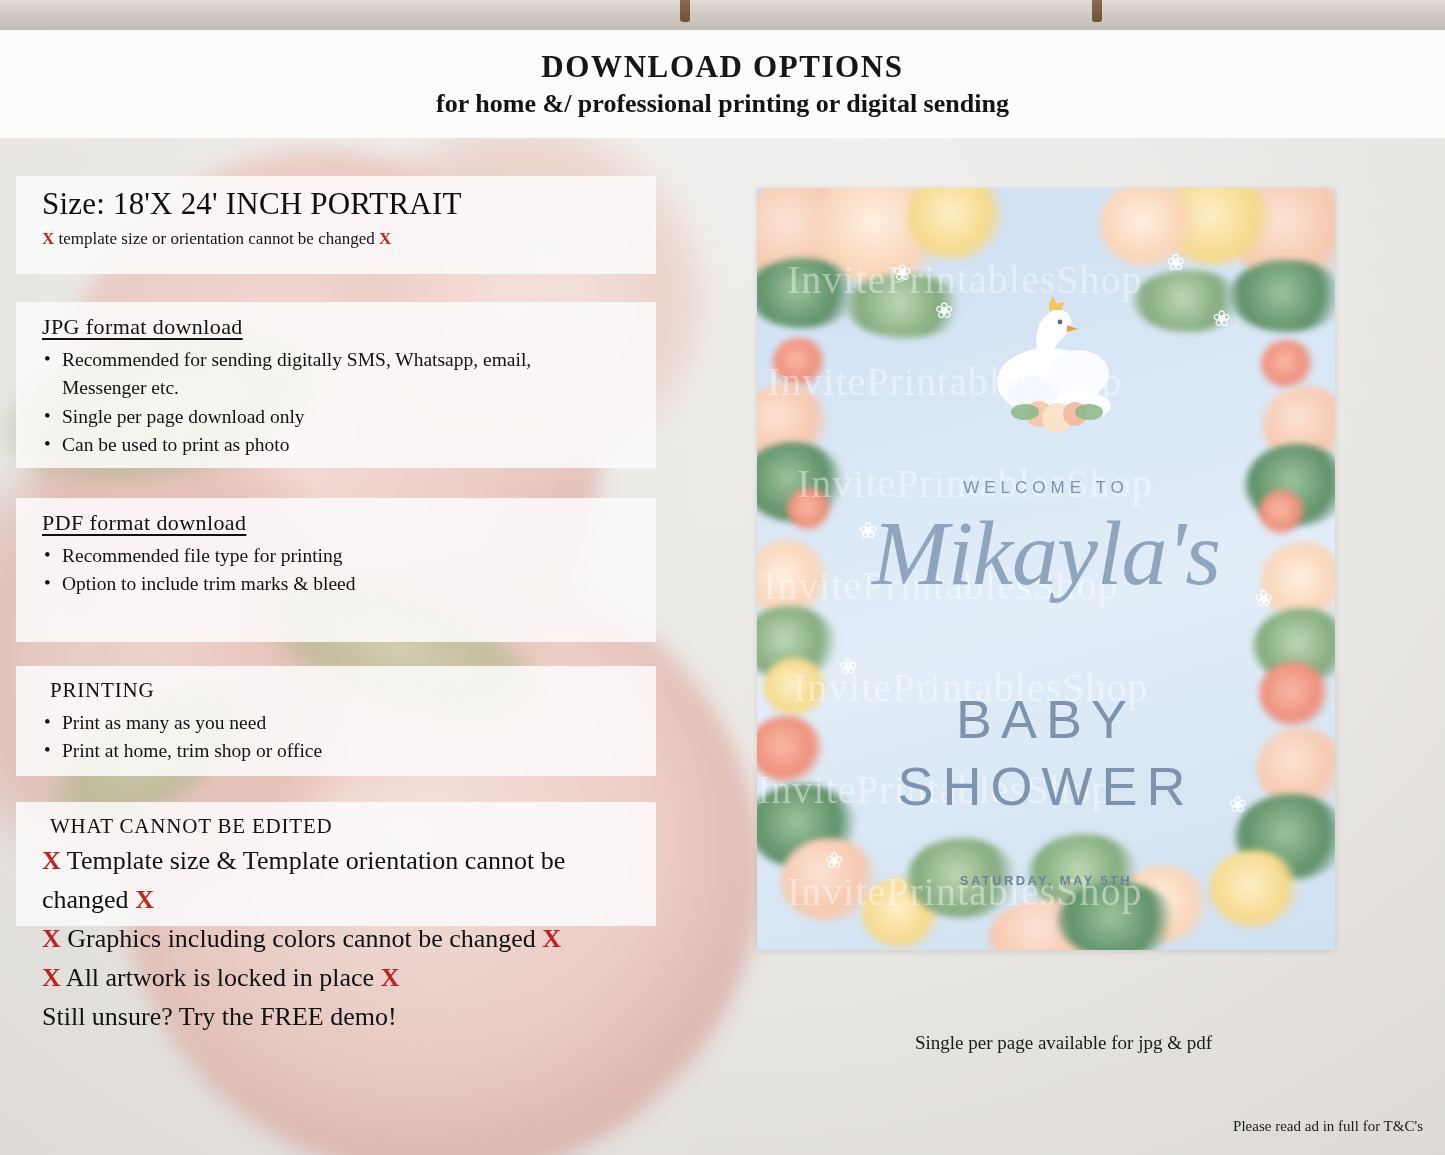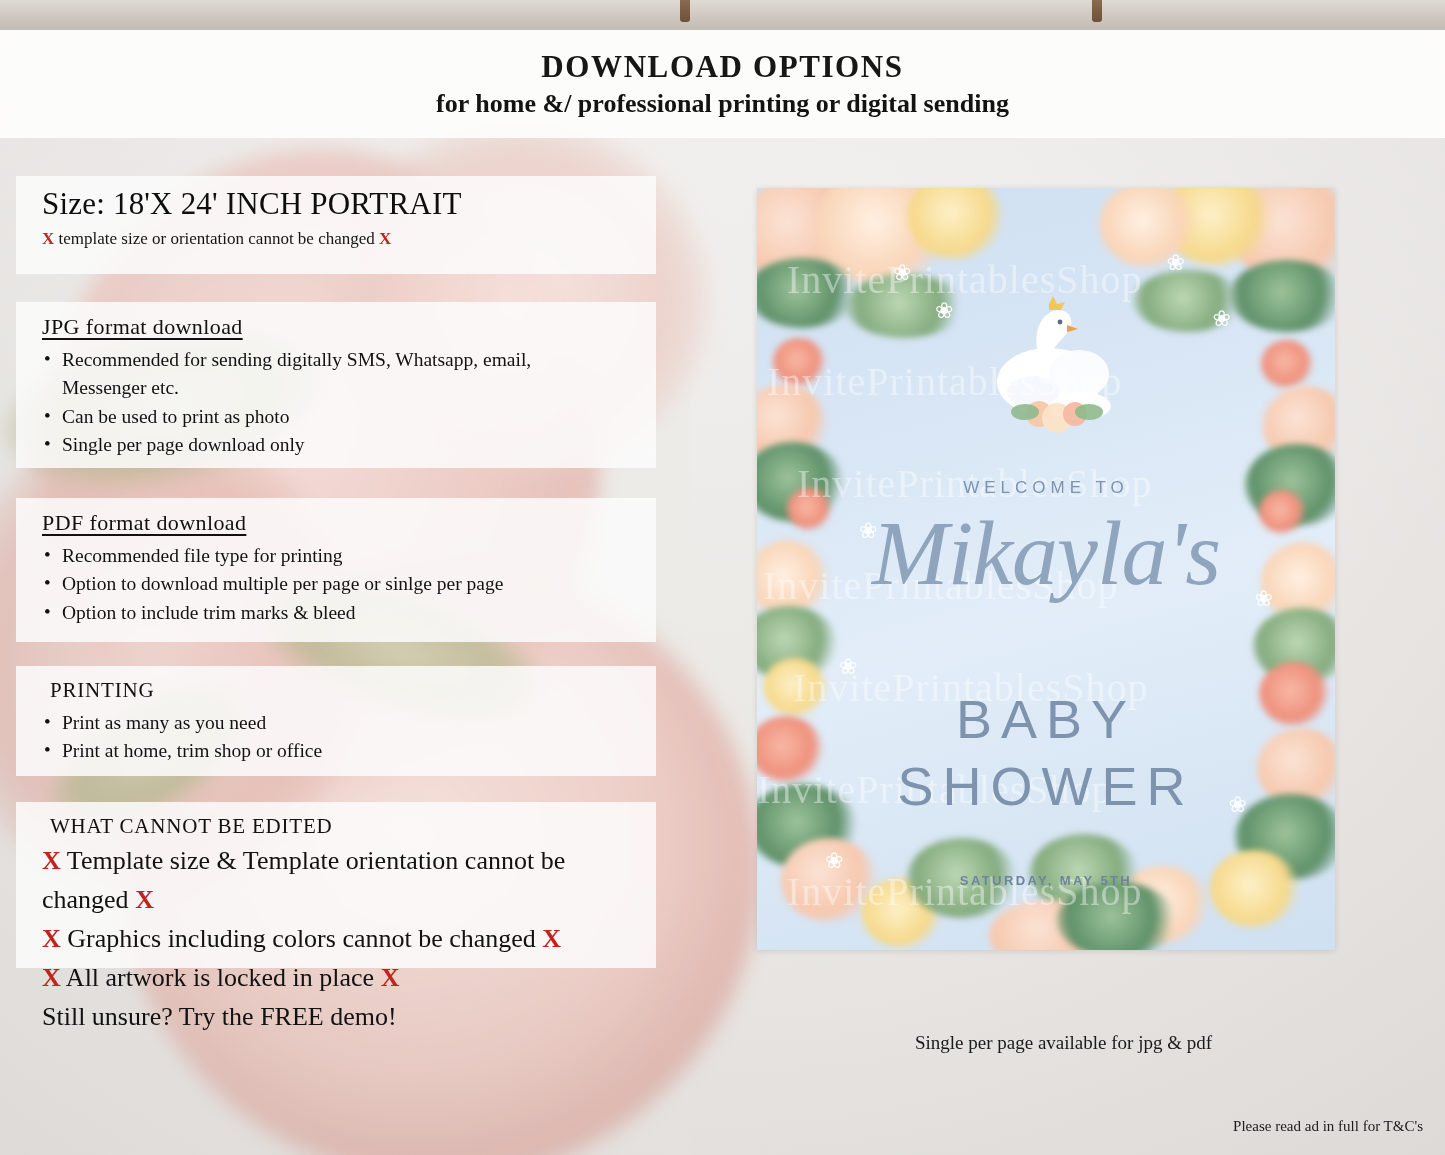--- a/index.html
+++ b/index.html
@@ -106,21 +106,21 @@
     content:"\2022"; position:absolute; left:2px; top:-1px; font-size:19px; color:#111;
   }
   ul.bul li.cont::before { content:""; }
   .xline { font-size:26px; color:#121212; line-height:1.5; }
 
   
   #panel-size     { left:16px;  top:176px; width:640px; height:98px; }
   #panel-jpg      { left:16px;  top:302px; width:640px; height:166px; }
   #panel-pdf      { left:16px;  top:498px; width:640px; height:144px; }
   #panel-printing { left:16px;  top:666px; width:640px; height:110px; }
-  #panel-nonedit  { left:16px;  top:802px; width:640px; height:166px; }
+  #panel-nonedit  { left:16px;  top:802px; width:640px; height:124px; }
 
   
   .card {
     position:absolute; left:757px; top:188px; width:578px; height:762px;
     background:linear-gradient(165deg,#cfe0f2 0%,#d8e6f5 30%,#e2edf8 55%,#cfe0f1 100%);
     box-shadow:0 1px 6px rgba(0,0,0,.12);
     overflow:hidden;
   }
   .card-inner { position:absolute; inset:0; }
 
@@ -211,30 +211,29 @@
   <div class="sub">
     <span class="x">X</span><span> template size or orientation cannot be changed </span><span class="x">X</span>
   </div>
 </div>
 
 <div class="panel" id="panel-jpg">
   <div class="ptitle u">JPG format download</div>
   <ul class="bul">
     <li>Recommended for sending digitally SMS, Whatsapp, email,</li>
     <li class="cont">Messenger etc.</li>
+    <li>Single per page download only</li>
     <li>Can be used to print as photo</li>
-    <li>Single per page download only</li>
   </ul>
 </div>
 
 <div class="panel" id="panel-pdf">
   <div class="ptitle u">PDF format download</div>
   <ul class="bul">
     <li>Recommended file type for printing</li>
-    <li>Option to download multiple per page or sinlge per page</li>
     <li>Option to include trim marks &amp; bleed</li>
   </ul>
 </div>
 
 <div class="panel" id="panel-printing">
   <div class="ptitle plain">PRINTING</div>
   <ul class="bul">
     <li>Print as many as you need</li>
     <li>Print at home, trim shop or office</li>
   </ul>

